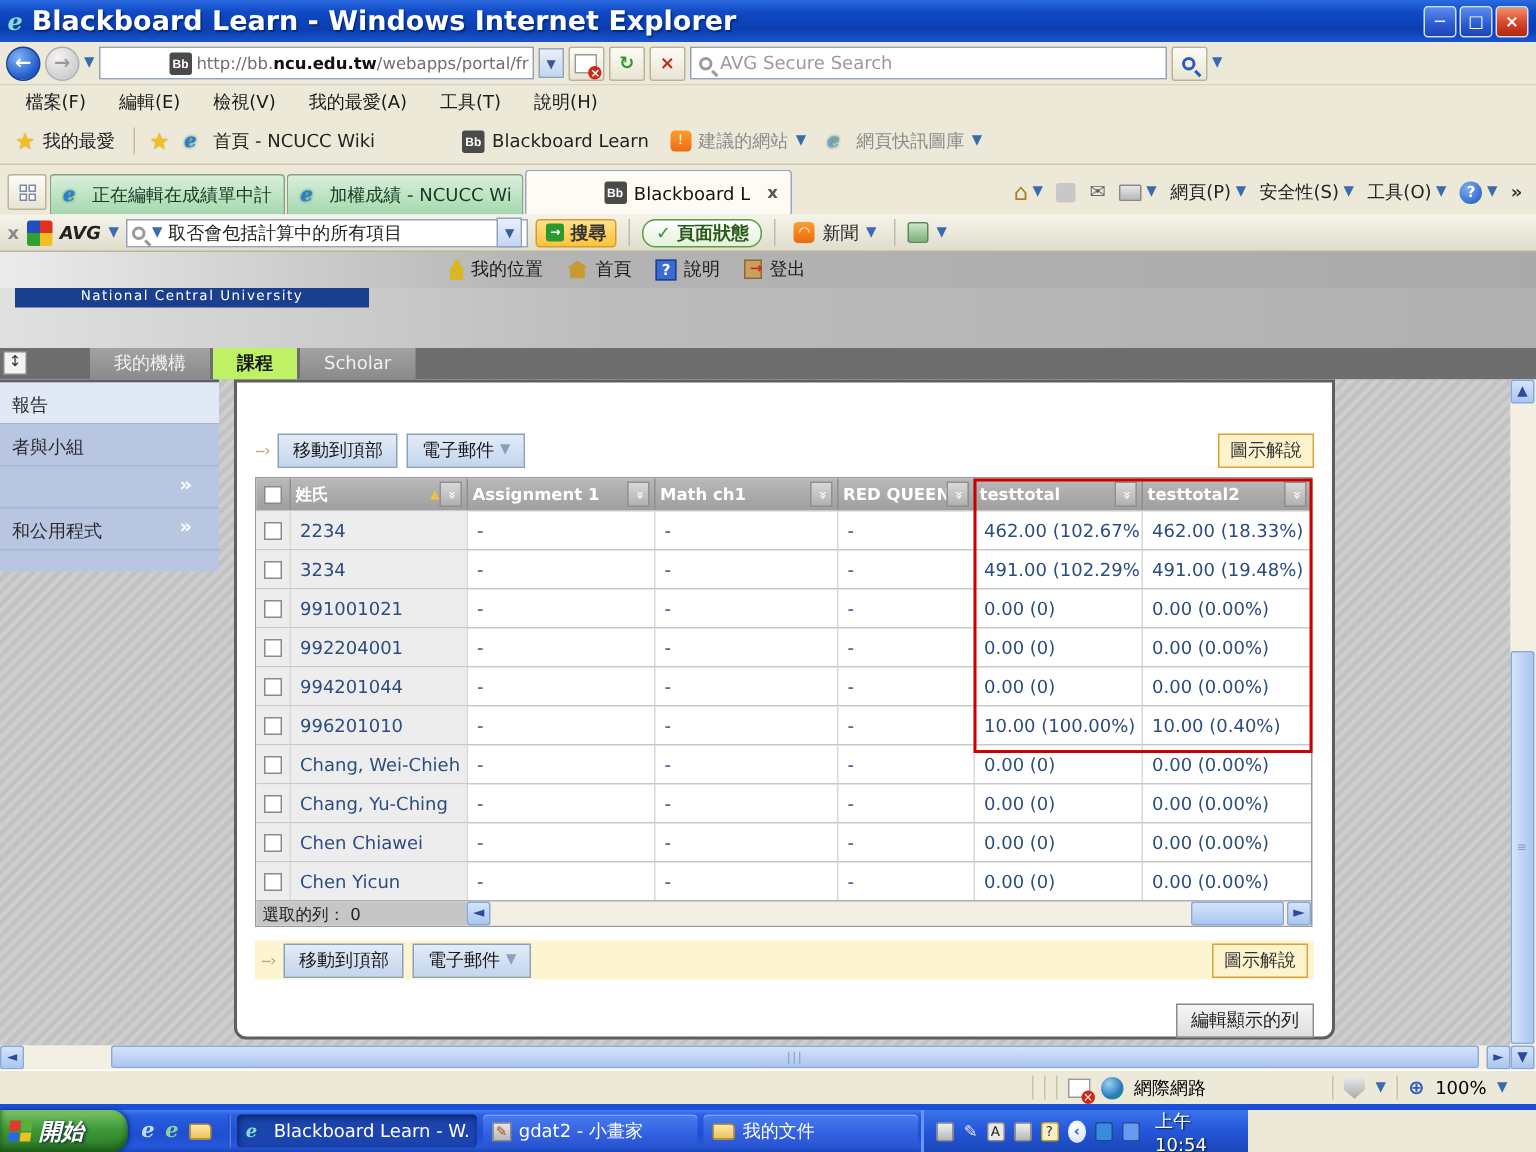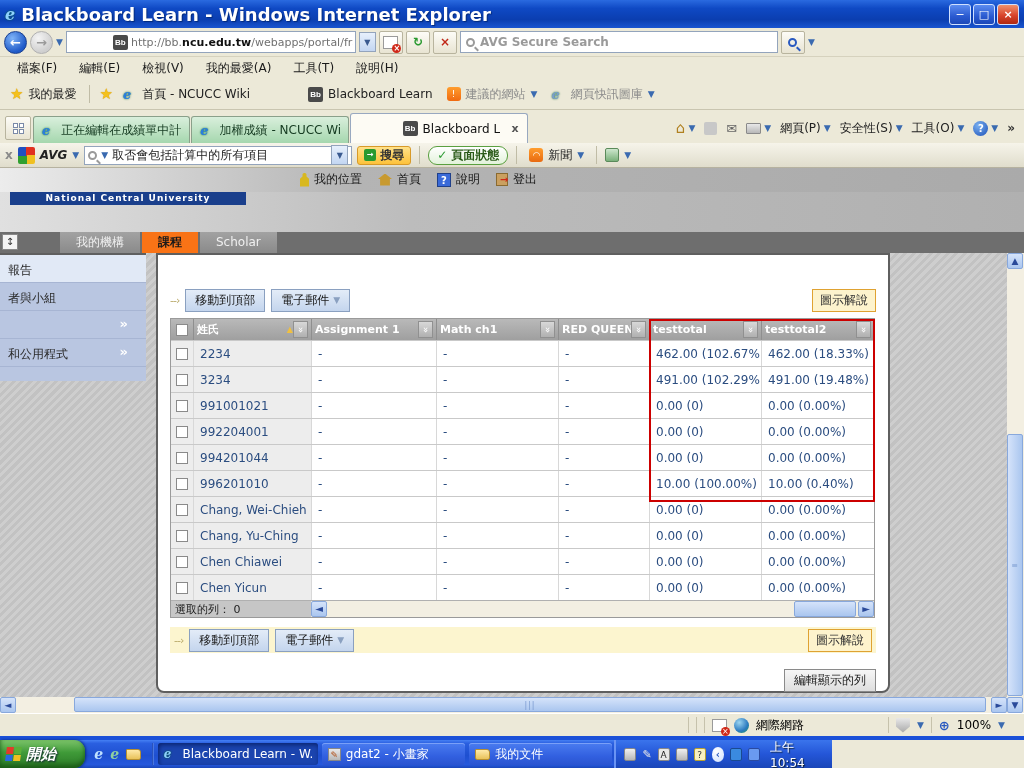--- a/index.html
+++ b/index.html
@@ -26,21 +26,21 @@
   .fwd { background:radial-gradient(circle at 35% 30%,#f4f4f4,#cfcfcf 70%); color:#9a9a9a; border:1px solid #b0b0b0; }
   .chev { color:#3a6ab0; font-size:9px; }
   #addressbar { width:290px; height:22px; background:#fff; border:1px solid #93a4bc; display:flex; align-items:center; padding:0 2px; gap:3px; overflow:hidden; }
   .favicon-bb { min-width:15px; height:15px; background:#4a4a4a; color:#fff; border-radius:2px; font:bold 8px/15px sans-serif; text-align:center;margin-left:44px; }
   .urltext { white-space:nowrap; overflow:hidden; font-size:11px; color:#707070; }
   .urltext b { color:#111; font-weight:bold; }
   .dropbtn { min-width:17px; height:20px; background:linear-gradient(180deg,#e7f0fc,#c3d6f2); border:1px solid #93a4bc;
     color:#3a5a90; font-size:8px; display:flex; align-items:center; justify-content:center; }
   .tinybtn { width:24px; height:23px; border:1px solid #b8b49e; border-radius:2px; background:linear-gradient(#fdfcf7,#e8e4d2);
     display:flex; align-items:center; justify-content:center; font-weight:bold; }
-  #searchbox { width:318px; height:22px; background:#fff; border:1px solid #93a4bc; display:flex; align-items:center; padding:0 5px; gap:5px;font-weight:bold; }
+  #searchbox { width:318px; height:22px; background:#fff; border:1px solid #93a4bc; display:flex; align-items:center; padding:0 5px; gap:5px; }
   .mag { width:9px; height:9px; border:2px solid #9a9a9a; border-radius:50%; position:relative; }
   .mag::after { content:""; position:absolute; width:5px; height:2px; background:#9a9a9a; transform:rotate(45deg); left:6px; top:8px; }
   .mag.blue { border-color:#2a5ac0; } .mag.blue::after { background:#2a5ac0; }
   .placeholder { color:#9a9a9a; font-size:12px; }
 
   
   #menubar { position:absolute; top:57px; left:0; width:1024px; height:22px; background:#ece9d8; display:flex; align-items:center; padding-left:6px; }
   #menubar span { padding:2px 11px; color:#1a1a1a; }
 
   
@@ -93,26 +93,26 @@
   .i-house { width:14px; height:12px; background:#c89a30; clip-path:polygon(50% 0,100% 45%,85% 45%,85% 100%,15% 100%,15% 45%,0 45%); }
   .i-q { width:14px; height:14px; background:#3a6ad8; border:1px solid #20408a; color:#fff; font-weight:bold; font-size:10px; text-align:center; line-height:13px; }
   .i-door { width:12px; height:13px; background:#caa060; border:1px solid #8a6a30; position:relative; }
   .i-door::after { content:"→"; position:absolute; color:#d02818; font-size:10px; left:3px; top:0; font-weight:bold; }
 
   
   #bbbanner { position:absolute; top:192px; left:0; width:1024px; height:40px;
     background:linear-gradient(90deg,#e0e0e0,#bcbcbc 40%,#b0b0b0); }
   #nculogo { position:absolute; left:10px; top:0; width:236px; height:40px; }
   #nculogo .zh { height:27px; background:#2a58b0; color:#fff; font-size:21px; font-weight:bold; letter-spacing:6px; text-align:center; line-height:27px; }
-  #nculogo .en { height:13px; background:#1a3f8c; color:#fff; font-size:9px; font-weight:bold; text-align:center; line-height:13px; letter-spacing:1px; }
+  #nculogo .en { height:13px; background:#1a3f8c; color:#fff; font-size:9px; font-weight:normal; text-align:center; line-height:13px; letter-spacing:1px; }
 
   
   #bbtabs { position:absolute; top:232px; left:0; width:1024px; height:21px; background:#6e6e6e; display:flex; align-items:flex-end; padding-left:60px; gap:2px; }
   .bbtab { height:21px; padding:0 16px; color:#f0f0f0; font-size:12px; line-height:21px; background:linear-gradient(#a2a2a2,#8a8a8a); }
-  .bbtab.active { background:#f97316; color:#1a1a1a; font-weight:bold;text-align:center; }
+  .bbtab.active { background:#bef264; color:#1a1a1a; font-weight:bold;text-align:center; }
   .collapse-btn { position:absolute; left:2px; top:2px; width:16px; height:16px; background:#f4f4f4; border:1px solid #888; font-size:10px; text-align:center; line-height:14px; color:#333; }
 
   
   #content { position:absolute; top:253px; left:0; width:1007px; height:444px;
     background:repeating-linear-gradient(135deg,#cecece 0 3px,#c2c2c2 3px 6px); }
   
   #sidebar { position:absolute; left:0; top:0; width:146px; background:#b9c6e1; border-top:2px solid #5f5f5f; }
   .sbitem { height:28px; padding:7px 8px 0 8px; border-bottom:1px solid #a7b5d3; color:#2a2a2a; position:relative; font-size:12px; }
   .sbitem.hl { background:#e1e9f6; }
   .sbitem .dbl { position:absolute; right:18px; top:5px; color:#fff; font-weight:bold; font-size:13px; }

